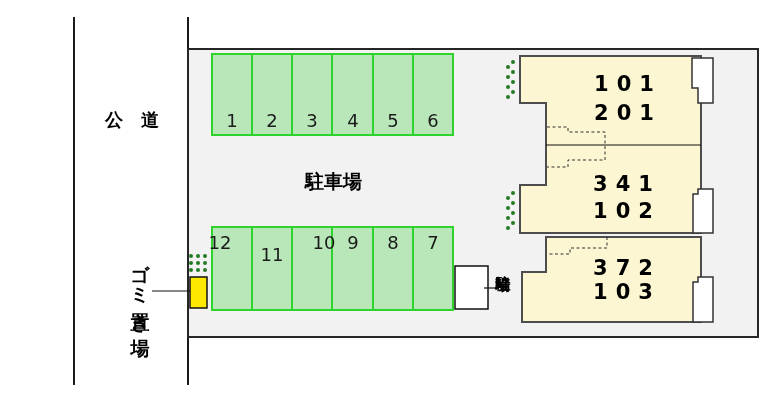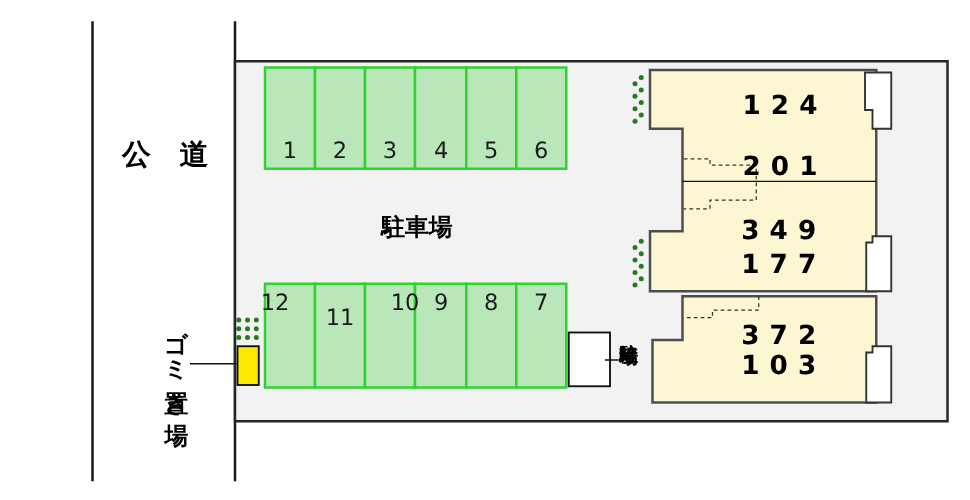--- a/index.html
+++ b/index.html
@@ -13,21 +13,21 @@
   .space-num {
     position:absolute; width:40px; height:18px; text-align:center;
     font-size:18px; line-height:18px; color:#1a1a1a;
   }
   .unit {
     position:absolute; transform:translate(-50%,-50%);
     font-size:21px; font-weight:700; letter-spacing:8px; padding-left:8px;
     color:#000;
   }
   .road-label { left:96px; top:108px; width:72px; text-align:center;
-    font-size:23px; font-weight:600; }
+    font-size:18px; font-weight:600; }
   .parking-label { left:305px; top:169px; width:76px; 
     font-size:19px; font-weight:600; }
   .vtext { position:absolute; writing-mode:vertical-rl; text-orientation:upright;
     font-weight:600; }
   .garbage-label { left:128px; top:251px; font-size:19px; letter-spacing:2px; }
   .bicycle-label { left:493px; top:263px; font-size:15px; letter-spacing:1px; }
 
   
   .road-line   { stroke:#1a1a1a; stroke-width:2; }
   .prop        { stroke:#262626; stroke-width:2; }
@@ -130,22 +130,22 @@
   <div class="space-num" style="left:373px; top:112px;">5</div>
   <div class="space-num" style="left:413px; top:112px;">6</div>
 
   <div class="space-num" style="left:200px; top:234px;">12</div>
   <div class="space-num" style="left:252px; top:246px;">11</div>
   <div class="space-num" style="left:292px; top:234px;margin-left:12px;">10</div>
   <div class="space-num" style="left:333px; top:234px;">9</div>
   <div class="space-num" style="left:373px; top:234px;">8</div>
   <div class="space-num" style="left:413px; top:234px;">7</div>
 
-  <div class="unit" style="left:624px; top:84px;">124</div>
-  <div class="unit" style="left:624px; top:113px;margin-top:20px;">201</div>
-  <div class="unit" style="left:623px; top:184px;">349</div>
-  <div class="unit" style="left:623px; top:211px;">177</div>
+  <div class="unit" style="left:624px; top:84px;">101</div>
+  <div class="unit" style="left:624px; top:113px;">201</div>
+  <div class="unit" style="left:623px; top:184px;">341</div>
+  <div class="unit" style="left:623px; top:211px;">102</div>
   <div class="unit" style="left:623px; top:268px;">372</div>
   <div class="unit" style="left:623px; top:292px;text-align:right;">103</div>
 
   <div class="vtext garbage-label">ゴミ置き場</div>
   <div class="vtext bicycle-label">駐輪場</div>
 </div>
 
 </body></html>

